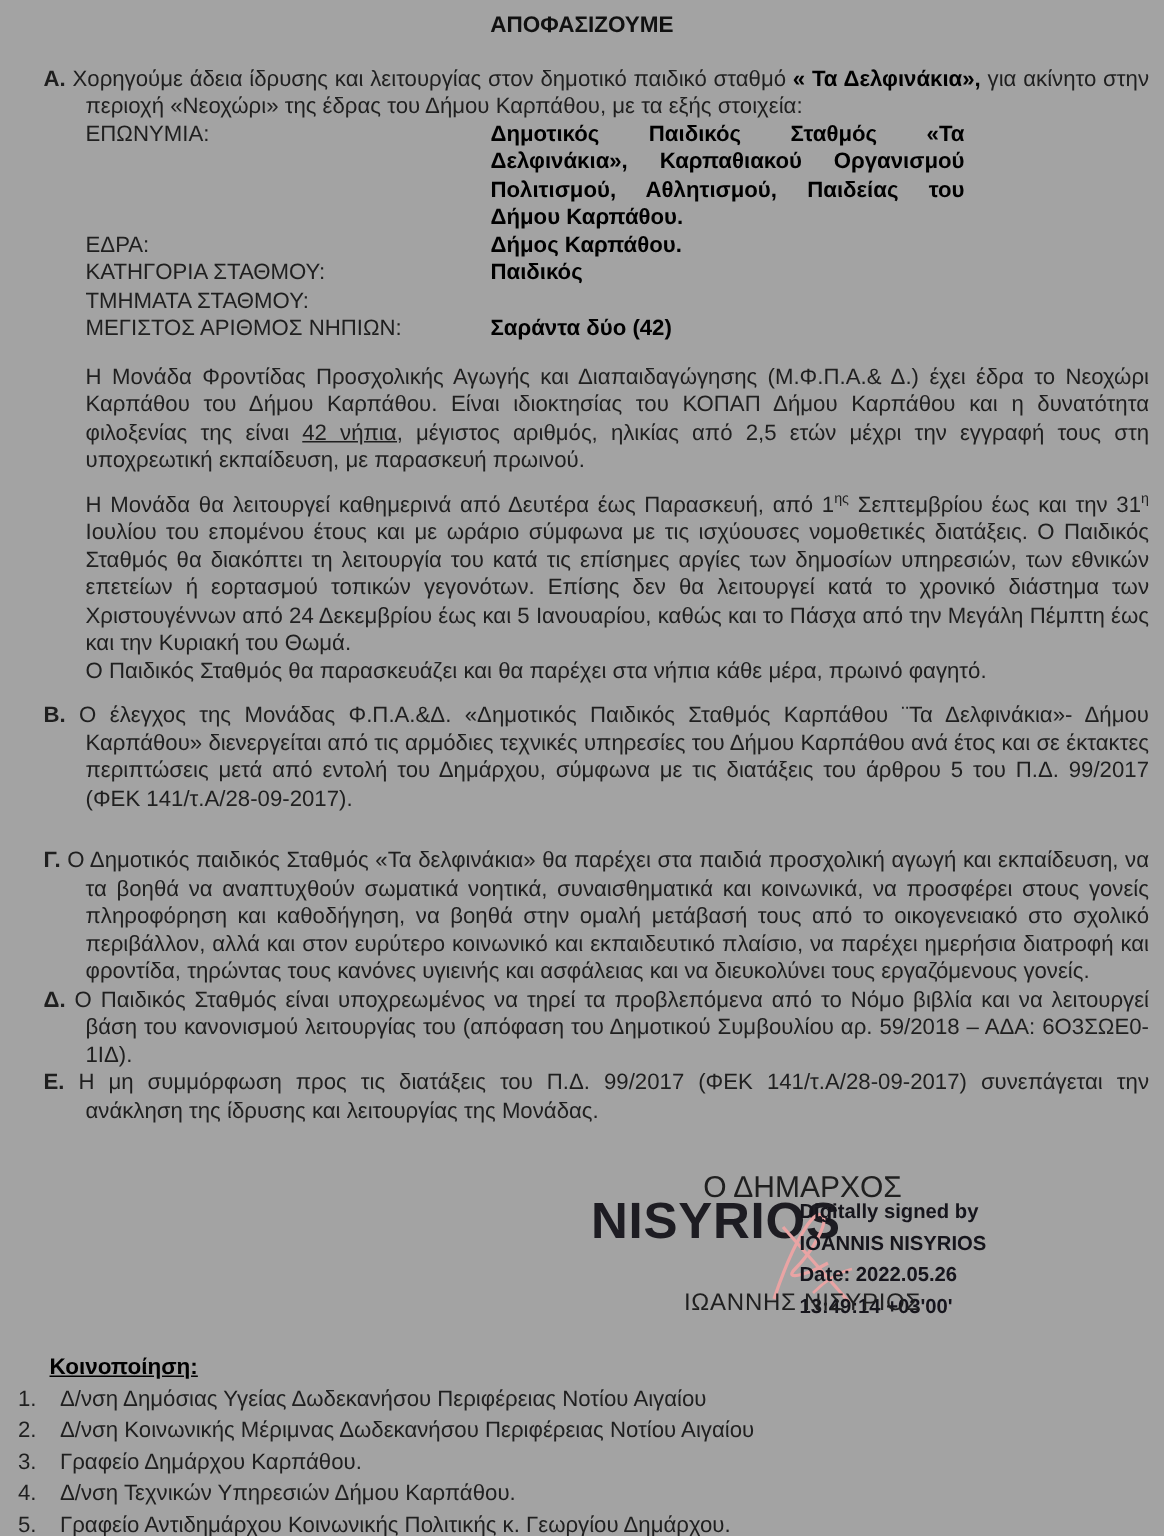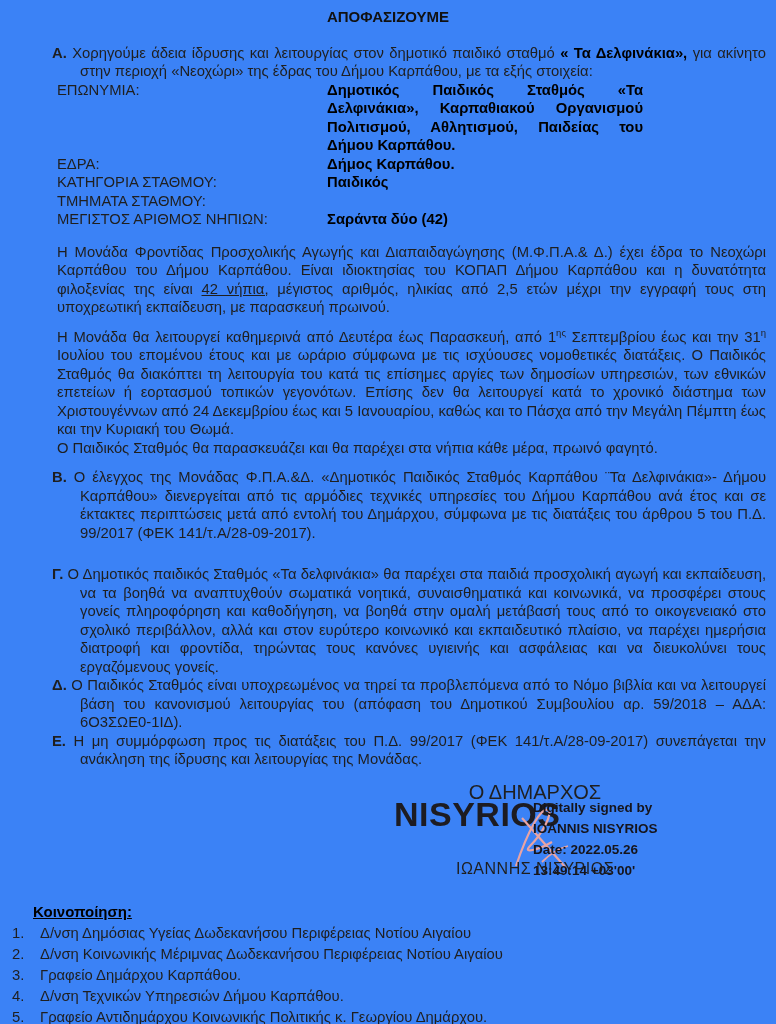--- a/index.html
+++ b/index.html
@@ -1,35 +1,35 @@
 <!DOCTYPE html>
 <html><head>
 <meta charset="utf-8">
 <style>
   html,body { margin:0; padding:0; background:#ffffff; }
   .page {
     position:relative;
     width:776px; height:1024px;
-    background:#3b82f6;
+    background:#a3a3a3;
     font-family:"Liberation Sans", sans-serif;
     font-size:14.8px;
     line-height:18.5px;
     color:#1f1f1f;
     overflow:hidden;
   }
   .doc-title {
     margin-top:8px;
     text-align:center;
     font-weight:bold;
     font-size:15px;
     color:#111;
   }
   .hang {
     margin:0 10px 0 0;
-    padding-left:80px;
+    padding-left:57px;
     text-indent:-28px;
     text-align:justify;
   }
   .section-a { margin-top:17px; }
   .gap-b { margin-top:11px; }
   .gap-c { margin-top:23px; }
   .letter { font-weight:bold; }
   .b { font-weight:bold; color:#000; }
   .u { text-decoration:underline; }
   .sup { vertical-align:super; font-size:9.5px; line-height:0; }

